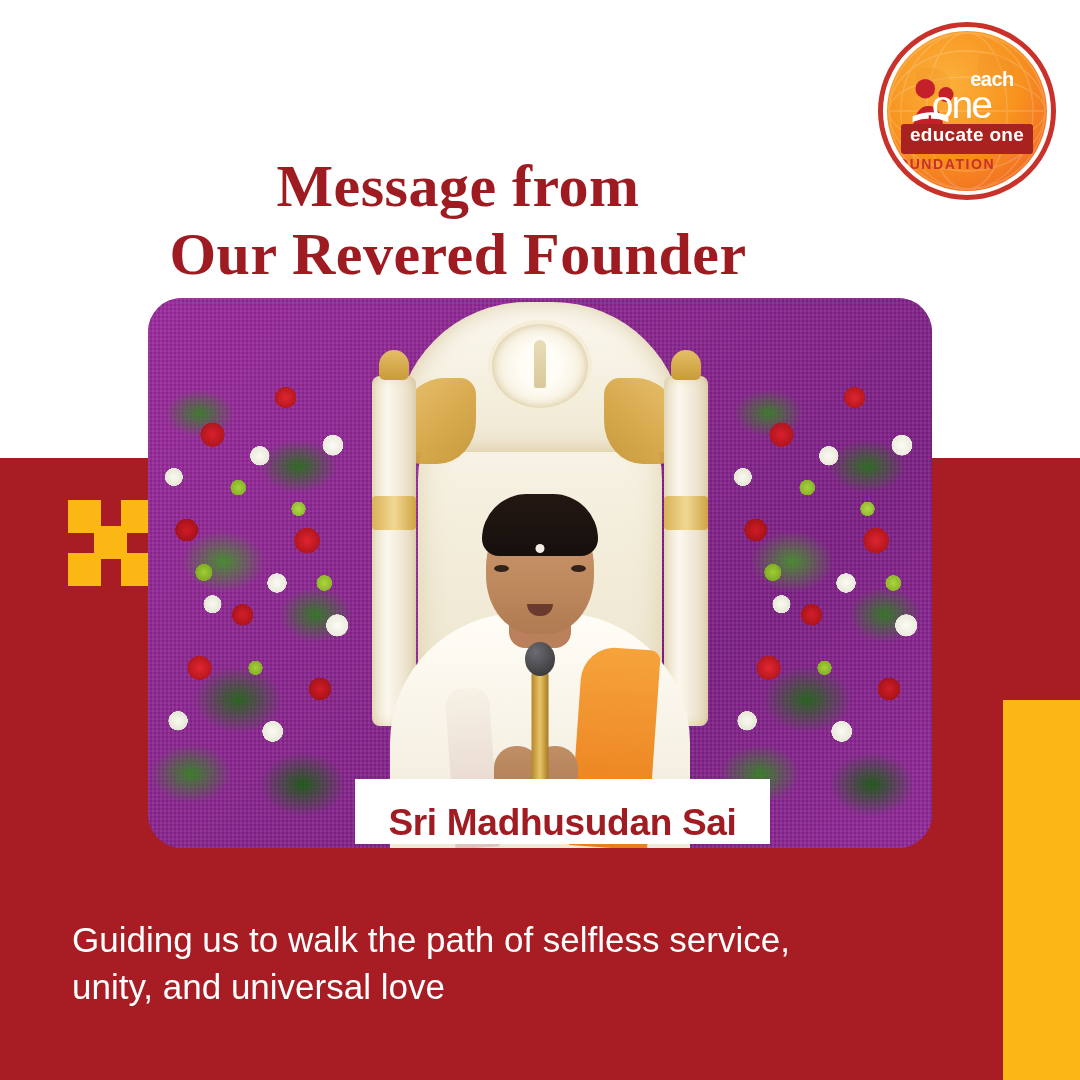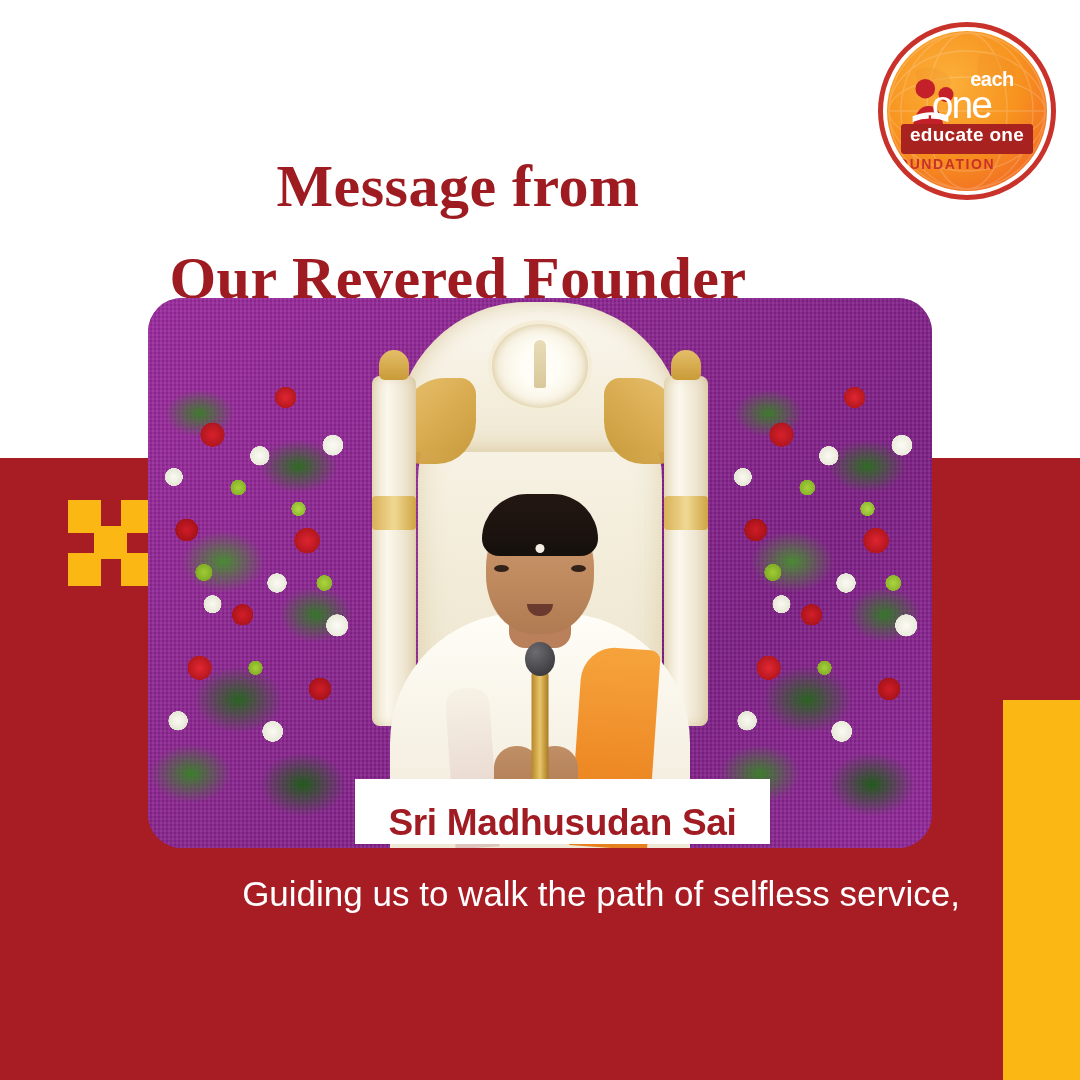--- a/index.html
+++ b/index.html
@@ -84,21 +84,21 @@
   .headline {
     position:absolute; left:0; top:152px; width:916px;
     text-align:center;
     font-family:"Liberation Serif", serif;
     font-weight:bold;
     color:#9E1B21;
     font-size:60px;
     line-height:1.14;
     letter-spacing:.5px;
   }
-  .headline .l2 { display:block;margin-top:24px; }
+  .headline .l2 { display:block; }
 
   
   .photo {
     position:absolute; left:148px; top:298px; width:784px; height:550px;
     border-radius:34px; overflow:hidden;
     background:#8E2790;
   }
   .bg-drape {
     position:absolute; inset:0;
     background:
@@ -289,24 +289,24 @@
     background:#ffffff;
     display:flex; align-items:flex-end; justify-content:center;
     z-index:5;
   }
   .nameplate span {
     color:#A01B22; font-size:37px; font-weight:bold; letter-spacing:-.3px;
   }
 
   
   .caption {
-    position:absolute; left:0; top:870px; width:1080px;
-    text-align:right; color:#ffffff;
+    position:absolute; left:0; top:916px; width:1080px;
+    text-align:left; color:#ffffff;
     font-size:35px; line-height:1.35; font-weight:400;
-    padding:0 120px;
+    padding:0 72px;
   }
   .caption .cl { display:block; }
 </style>
 </head>
 <body>
 
 <div class="canvas">
 
   <div class="red-band"></div>
   <div class="yellow-right"></div>
@@ -414,15 +414,16 @@
       <div class="whites"></div>
     </div>
   </div>
 
   <div class="nameplate">
     <span>Sri Madhusudan Sai</span>
   </div>
 
   <div class="caption">
     <span class="cl">Guiding us to walk the path of selfless service,</span>
+    <span class="cl">unity, and universal love</span>
   </div>
 
 </div>
 
 </body></html>

